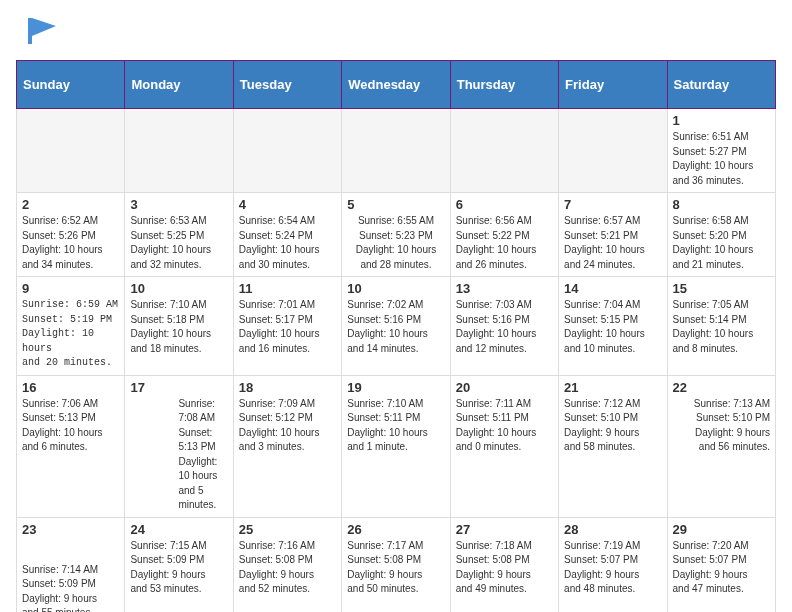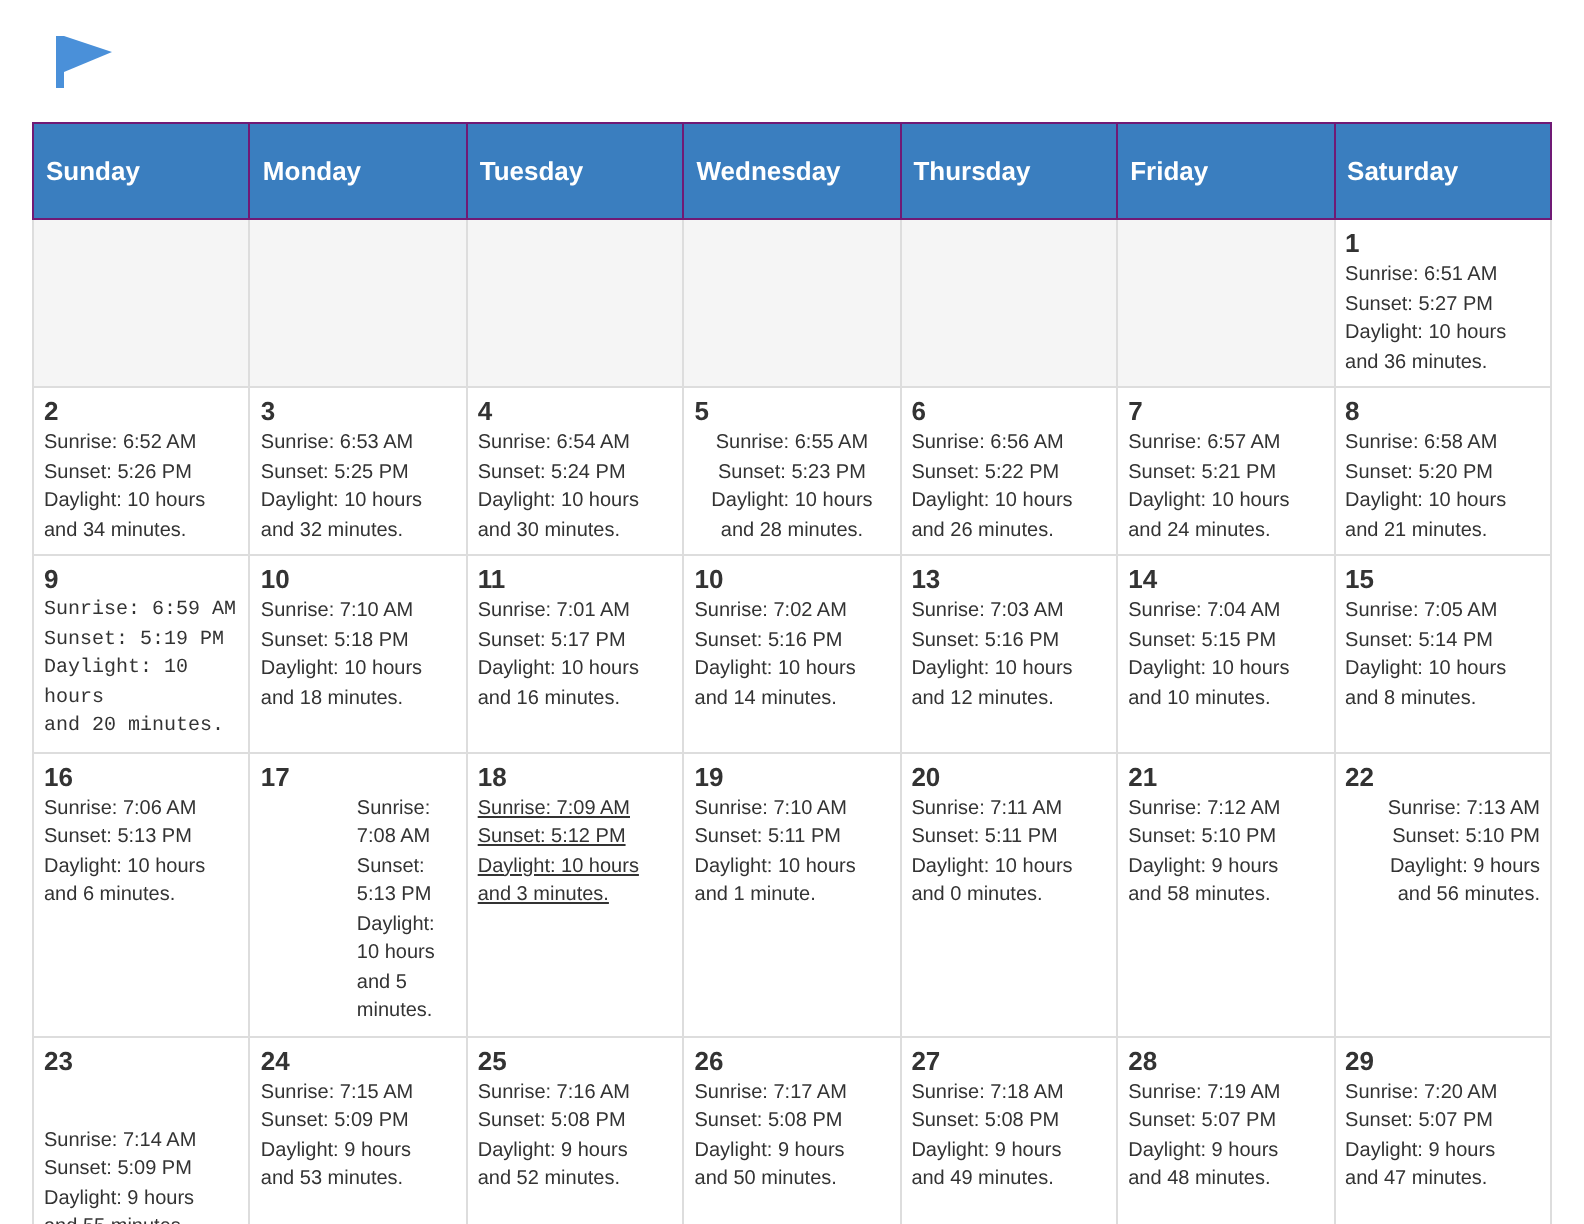--- a/index.html
+++ b/index.html
@@ -241,21 +241,21 @@
         </td>
         <td>
           <span class="day-number">17</span>
           <div class="day-info" style="white-space: pre-line; margin-left: 48px;">Sunrise: 7:08 AM
 Sunset: 5:13 PM
 Daylight: 10 hours
 and 5 minutes.</div>
         </td>
         <td>
           <span class="day-number">18</span>
-          <div class="day-info" style="white-space: pre-line; text-decoration: underline;">Sunrise: 7:09 AM
+          <div class="day-info" style="white-space: pre-line;">Sunrise: 7:09 AM
 Sunset: 5:12 PM
 Daylight: 10 hours
 and 3 minutes.</div>
         </td>
         <td>
           <span class="day-number">19</span>
           <div class="day-info" style="white-space: pre-line;">Sunrise: 7:10 AM
 Sunset: 5:11 PM
 Daylight: 10 hours
 and 1 minute.</div>

